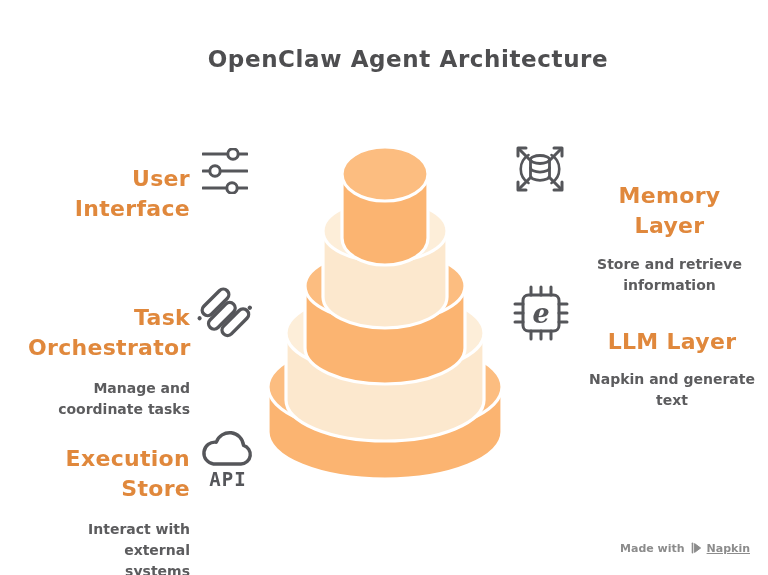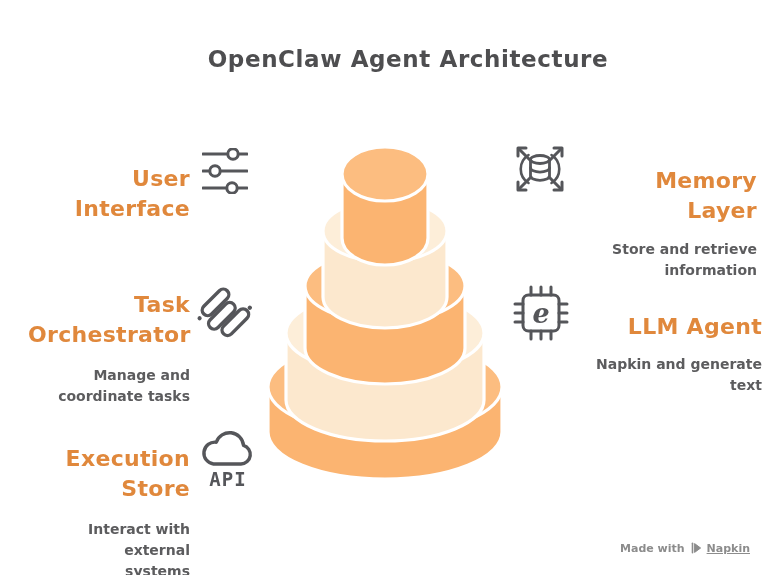--- a/index.html
+++ b/index.html
@@ -16,24 +16,24 @@
   .sec{position:absolute;}
   .sec .heading{
     font-size:22px;font-weight:800;letter-spacing:.3px;line-height:1.38;
     color:var(--accent,#E0883C);white-space:pre-line;
   }
   .sec .desc{
     margin-top:12px;font-size:14px;font-weight:700;line-height:1.5;
     color:var(--body-color,#5C5C5E);white-space:pre-line;
   }
   .sec.left-col{text-align:right;}
-  .sec.right-col{text-align:right;}
+  .sec.right-col{text-align:center;margin-top:15px;}
 
   #sec-ui{left:28px;top:164px;width:162px;}
-  #sec-task{left:28px;top:290px;width:162px;}
+  #sec-task{left:28px;top:303px;width:162px;}
   #sec-task .desc{margin-top:14px;}
   #sec-api{left:18px;top:444px;width:172px;}
   #sec-api .desc{margin-top:14px;}
   #sec-memory{left:582px;top:166px;width:175px;}
   #sec-llm{left:582px;top:312px;width:180px;}
 
   .icon{position:absolute;color:var(--icon-color,#55565A);}
   .icon svg{display:block;}
   #icon-ui{left:202px;top:148px;}
   #icon-task{left:196px;top:285px;}
@@ -137,21 +137,21 @@
         <path d="M52 42 V50 H44"></path>
       <path d="M18.5 15 a16.5 16.5 0 0 0 0 28" stroke-width="2.6"></path>
       <path d="M41.5 15 a16.5 16.5 0 0 1 0 28" stroke-width="2.6"></path>
       <ellipse cx="30" cy="19.5" rx="9.5" ry="4" stroke-width="2.8"></ellipse>
       <path d="M20.5 19.5 V36 a9.5 4.3 0 0 0 19 0 V19.5" stroke-width="2.8"></path>
       <path d="M20.5 27.8 a9.5 4.3 0 0 0 19 0" stroke-width="2.8"></path>
     </svg>
   </div>
 
   <div class="sec right-col" id="sec-llm">
-    <div class="heading">LLM Agent</div>
+    <div class="heading">LLM Layer</div>
     <div class="desc">Napkin and generate
 text</div>
   </div>
   <div class="icon" id="icon-llm">
     <svg width="58" height="60" viewBox="0 0 58 60" fill="none" stroke="currentColor" stroke-width="3" stroke-linecap="round">
       <rect x="11" y="12" width="36" height="36" rx="5.5"></rect>
       <path d="M19 12 V4"></path>
         <path d="M29 12 V4"></path>
         <path d="M39 12 V4"></path>
       <path d="M19 48 V56"></path>

